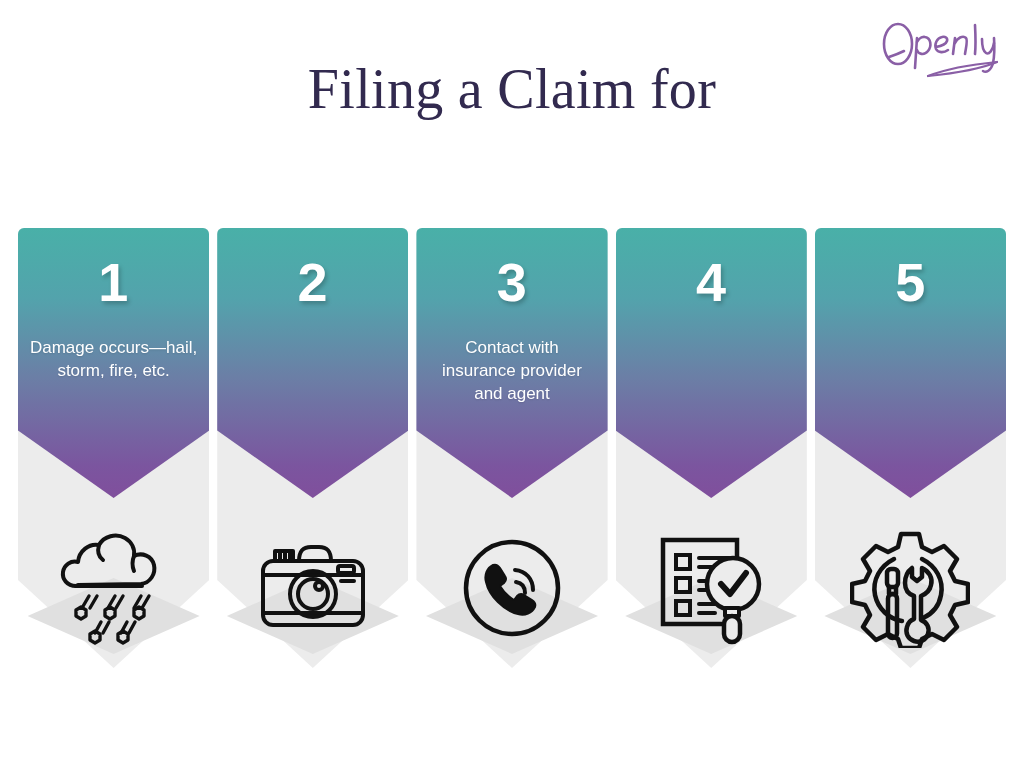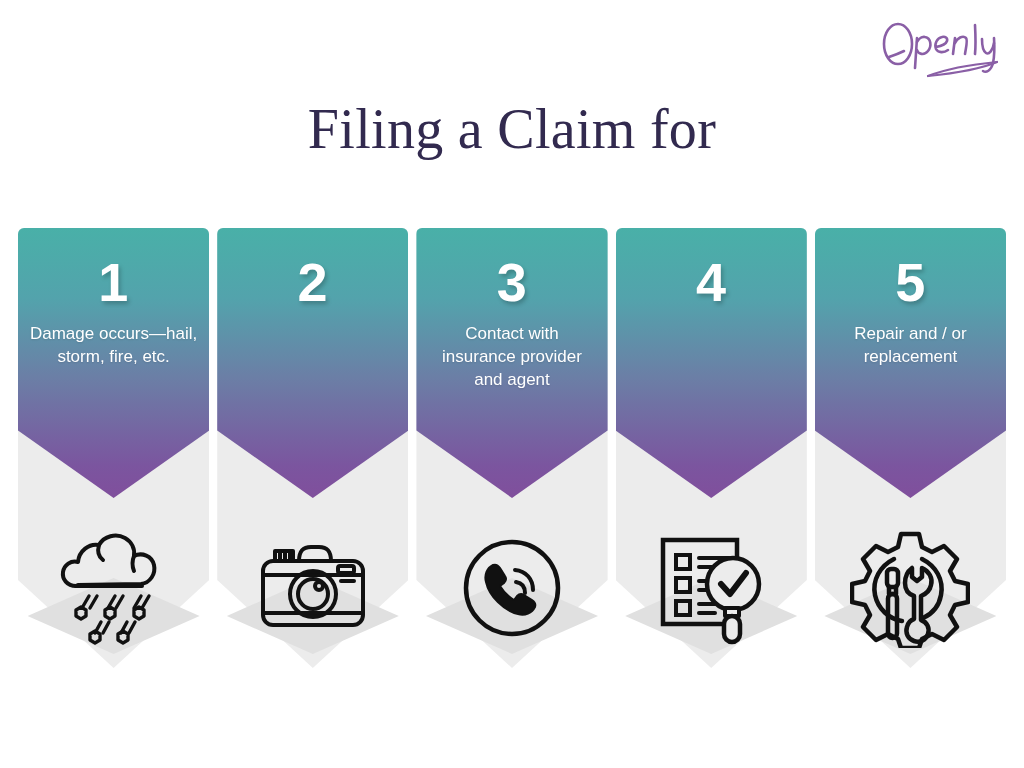--- a/index.html
+++ b/index.html
@@ -26,21 +26,20 @@
   }
 
   
   .title-block {
     position: absolute;
     top: 52px;
     left: 0;
     width: 1024px;
     text-align: center;
     pointer-events: none;
-    margin-top: 40px;
   }
   .title-line {
     font-family: "Liberation Serif", serif;
     font-size: 56px;
     line-height: 74px;
     color: #322a4f;
     letter-spacing: 0.3px;
     white-space: nowrap;
   }
 
@@ -93,21 +92,21 @@
   }
   .step-number {
     font-size: 54px;
     font-weight: bold;
     color: #ffffff;
     line-height: 60px;
     text-shadow: 2px 3px 4px rgba(0,0,0,0.22);
     letter-spacing: 0.5px;
   }
   .step-label {
-    margin-top: 10px;
+    margin-top: 24px;
     width: 168px;
     text-align: center;
     color: #ffffff;
     font-size: 17px;
     line-height: 23px;
     text-shadow: 0 1px 2px rgba(0,0,0,0.12);
   }
 
   
   .pedestal {
@@ -284,21 +283,20 @@
         <rect x="74" y="80" width="14" height="8" fill="#ececec" stroke="#111111" stroke-width="4" stroke-linejoin="round"></rect>
         <rect x="73" y="88" width="16" height="26" rx="8" fill="#ececec" stroke="#111111" stroke-width="4.5" stroke-linejoin="round"></rect>
       </svg>
     </div>
   </div>
 
   <div class="step">
     <div class="panel-back"></div>
     <div class="card">
       <div class="step-number">5</div>
-      <div class="step-label">Repair and / or replacement</div>
     </div>
     <div class="pedestal"></div>
     <div class="icon-wrap">
       <svg viewBox="0 0 120 120" width="120" height="120" aria-hidden="true">
         <path d="M51 6 L69 6 L72 19 L82 24 L94 18 L107 31 L100 43 L105 53 L118 56 L118 74 L105 77 L100 87 L107 99 L94 112 L82 106 L72 111 L69 120 L51 120 L48 111 L38 106 L26 112 L13 99 L20 87 L15 77 L2 74 L2 56 L15 53 L20 43 L13 31 L26 18 L38 24 L48 19 Z" fill="none" stroke="#111111" stroke-width="4.5" stroke-linejoin="round"></path>
         <path d="M44 31 C30 38 22 52 25 67 C28 81 39 91 52 93" fill="none" stroke="#111111" stroke-width="4.5" stroke-linecap="round"></path>
         <path d="M72 31 C86 38 94 52 91 67 C89 78 82 86 73 90" fill="none" stroke="#111111" stroke-width="4.5" stroke-linecap="round"></path>
         <g fill="none" stroke="#111111" stroke-width="4.5" stroke-linejoin="round" stroke-linecap="round">
           <rect x="37" y="41" width="11" height="18" rx="4"></rect>
           <path d="M39 59 L39 66 L46 66 L46 59"></path>

